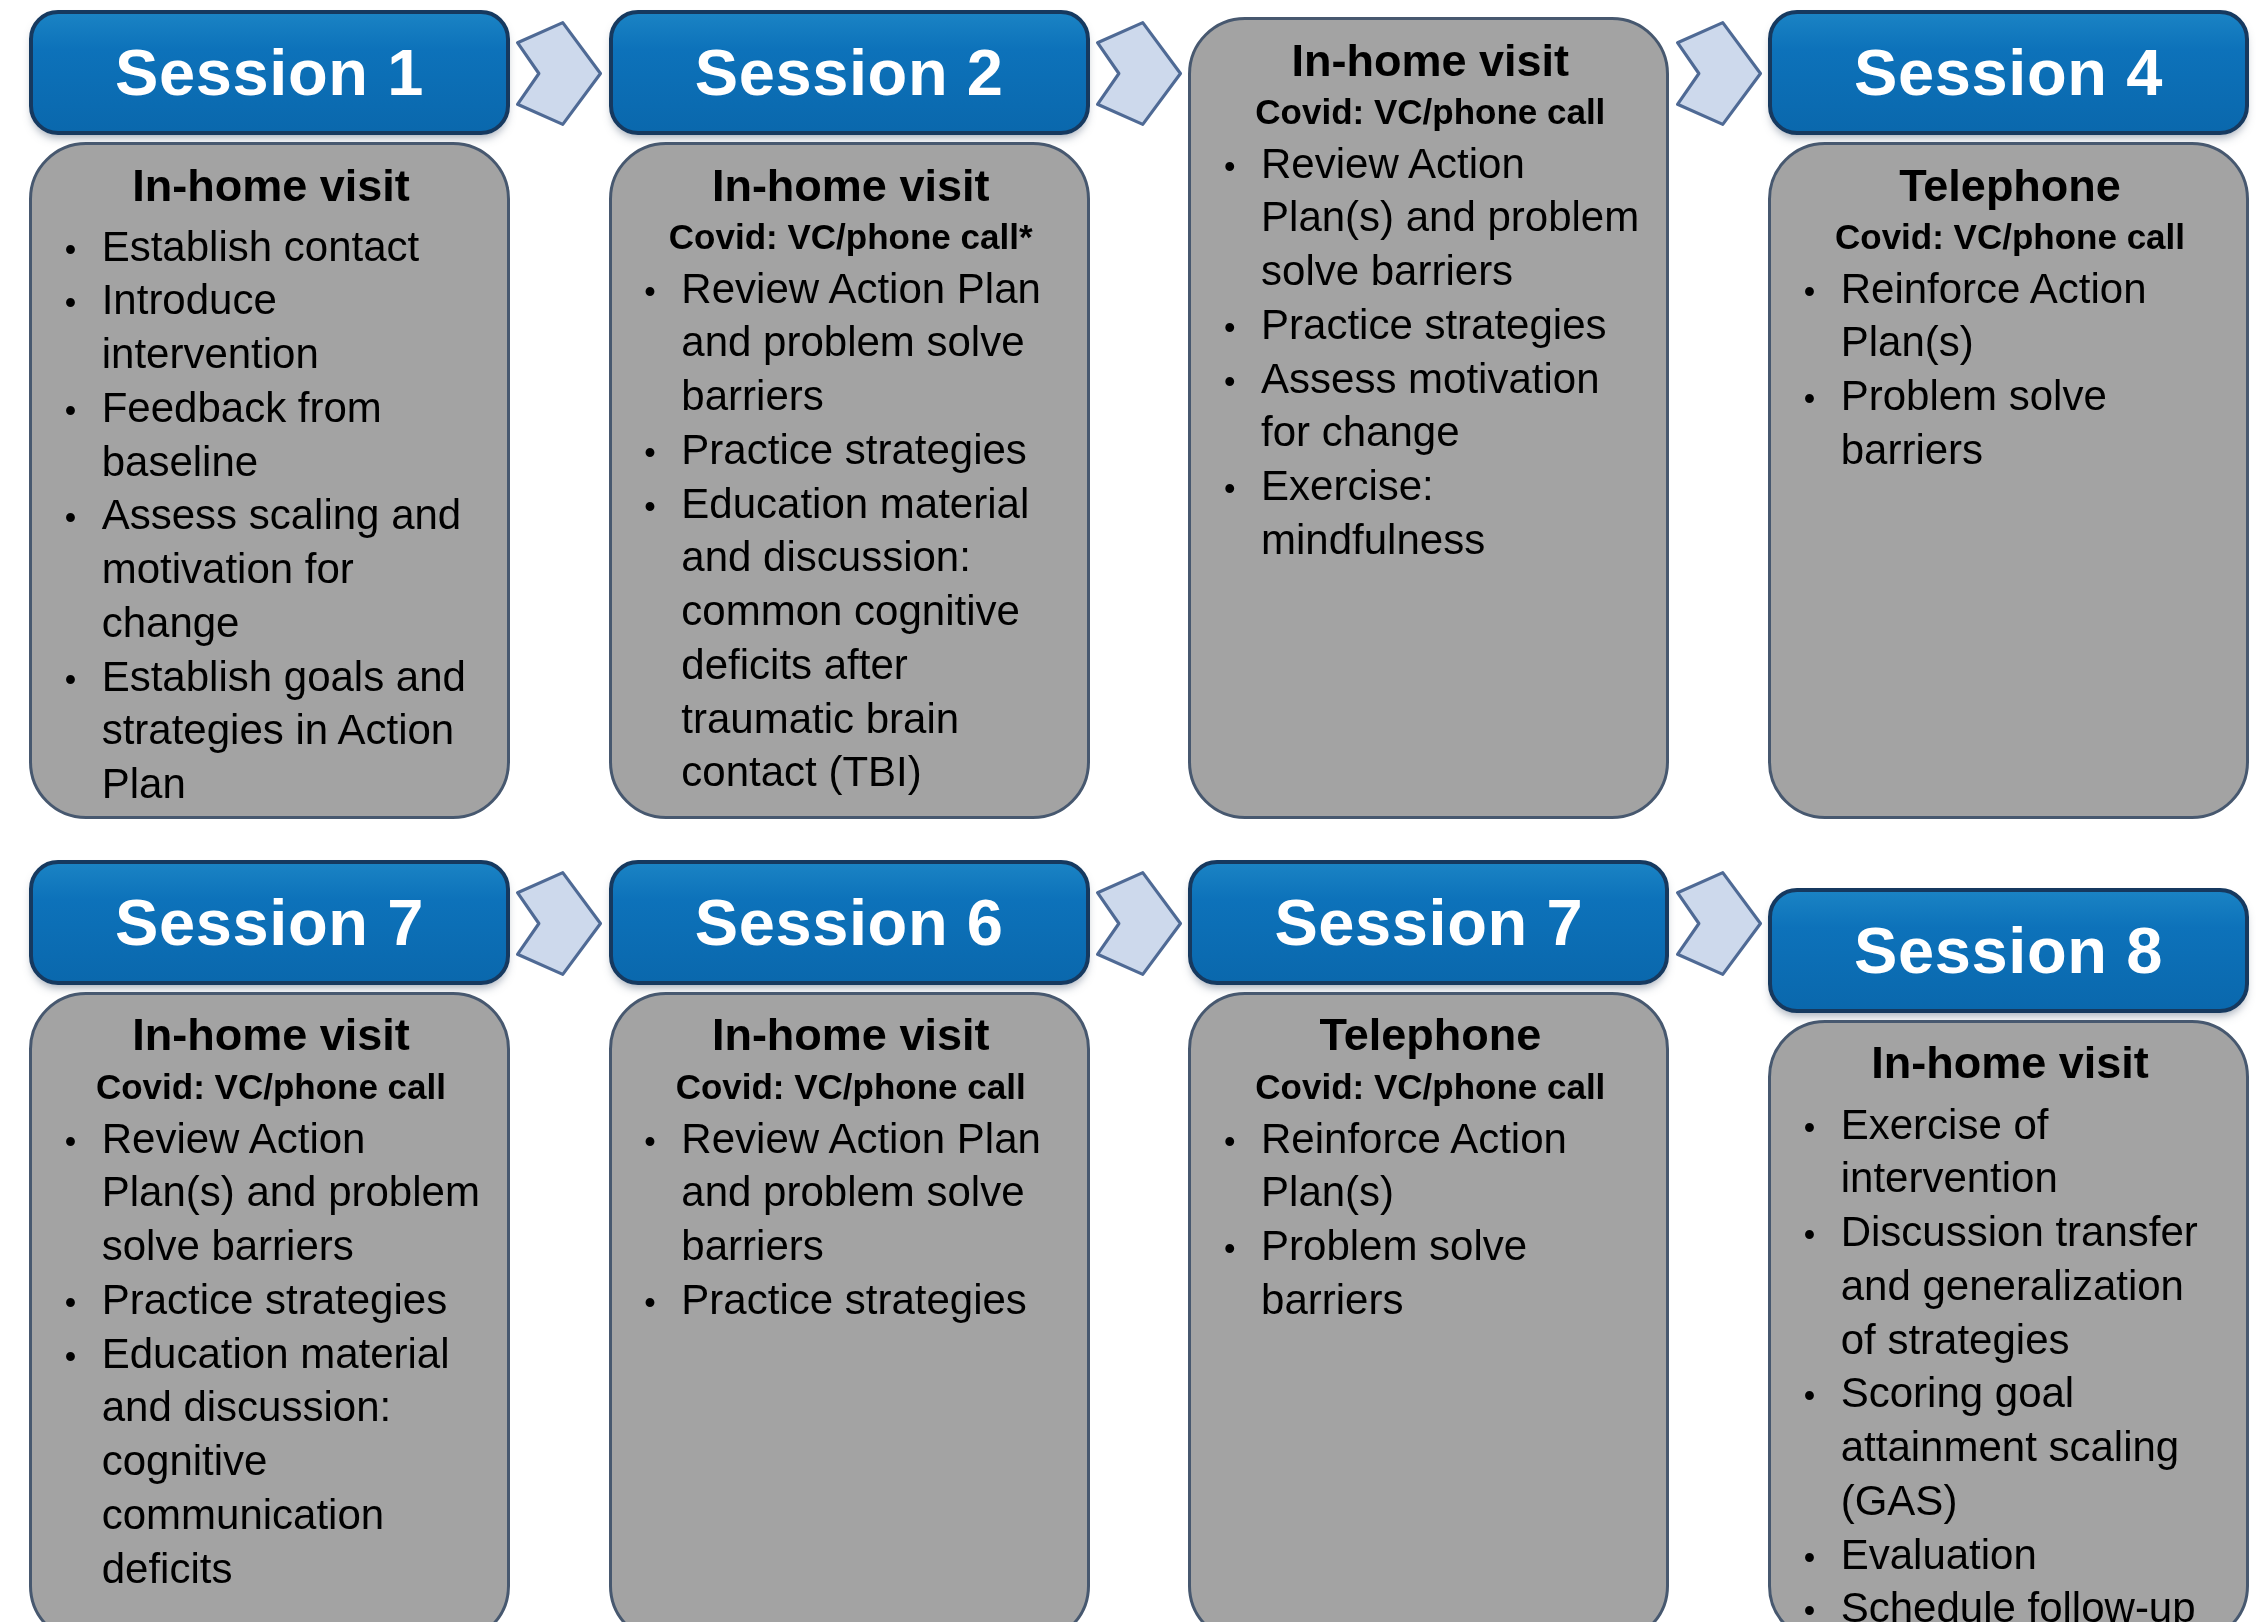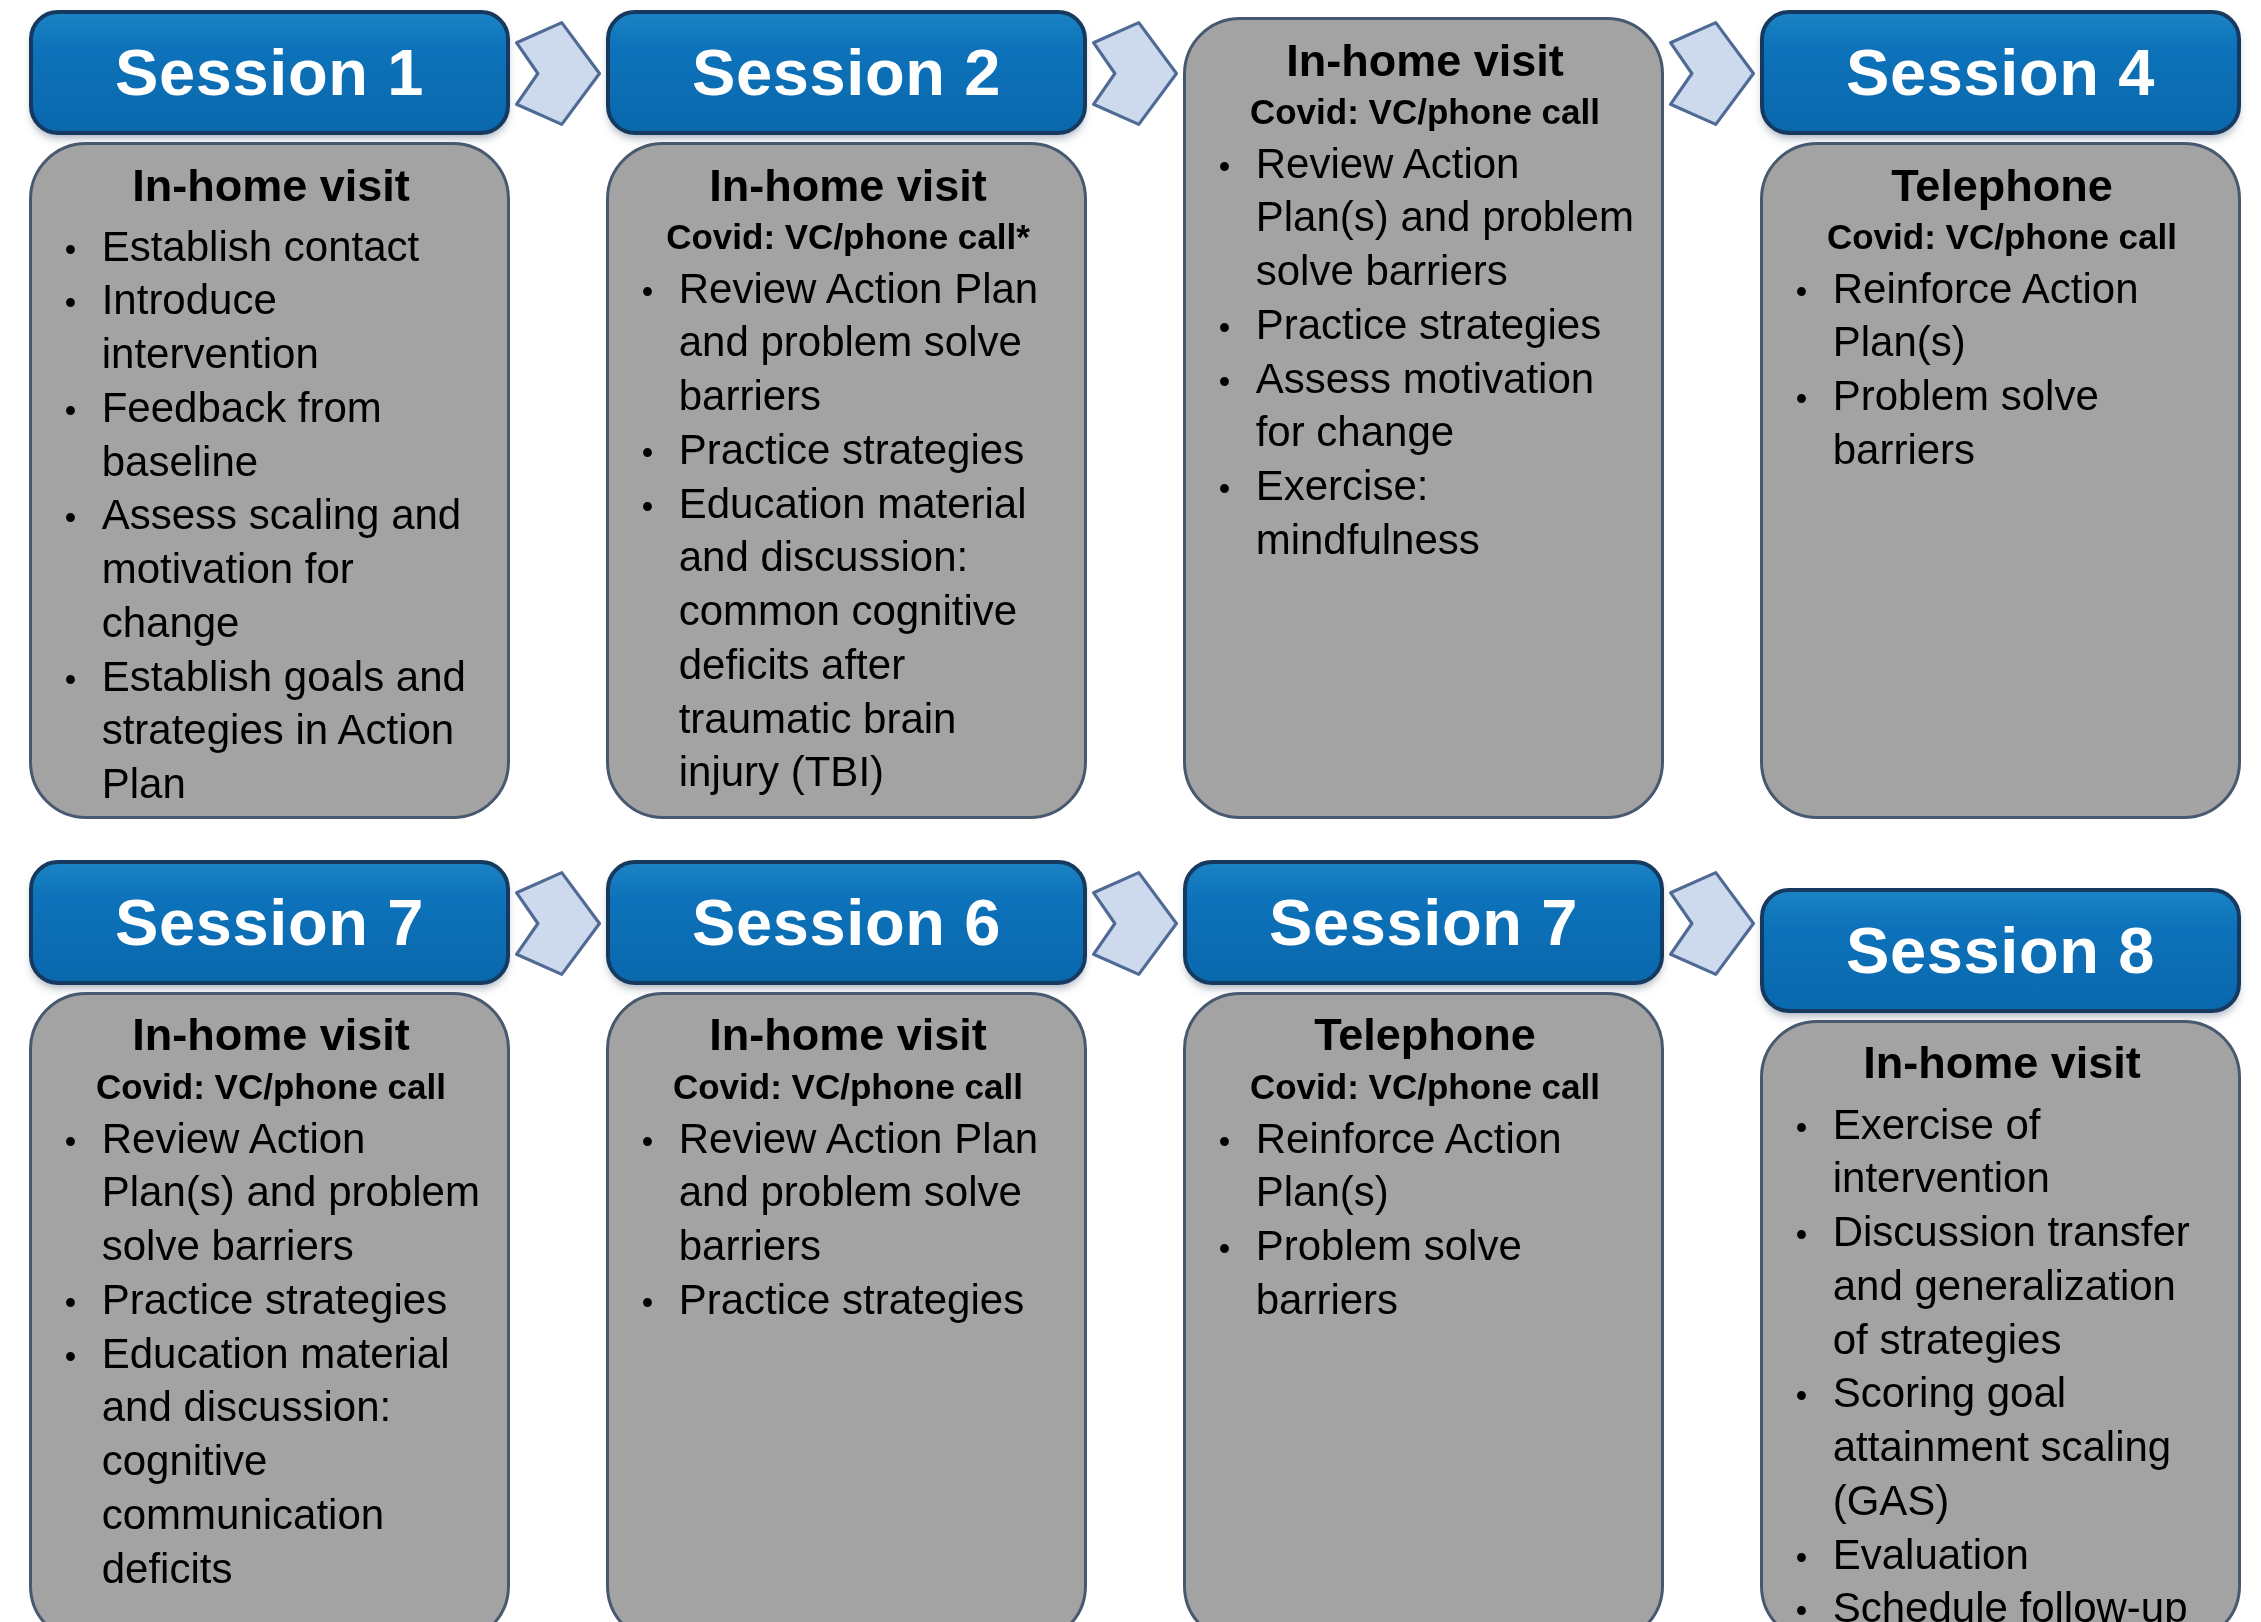--- a/index.html
+++ b/index.html
@@ -1,19 +1,19 @@
 <!DOCTYPE html>
 <html style="font-size:10px"><head>
 <meta charset="utf-8">
 <style>
   html,body{margin:0;padding:0}
   body{width:2261px;height:1623px;background:#ffffff;color:#000;
        font-family:"Liberation Sans",sans-serif;overflow:hidden}
   .canvas{box-sizing:border-box;width:2261px;height:1623px;
-          padding:10px 20px 10px 29px;display:flex;flex-direction:column}
+          padding:10px 12px 10px 29px;display:flex;flex-direction:column}
   .row{display:flex;align-items:stretch}
   .row-1{height:823px;margin-bottom:41px}
   .row-2{flex:1 1 auto}
   .session{width:481px;display:flex;flex-direction:column}
   .hdr{height:125px;flex:0 0 auto;box-sizing:border-box;
        border:4.4px solid #16395f;border-radius:29px;
        background:linear-gradient(180deg,#1a83c4 0%,#0d72ba 30%,#0a68ad 100%);
        color:#ffffff;font-weight:bold;font-size:65px;letter-spacing:0.6px;
        display:flex;align-items:center;justify-content:center;
        box-shadow:0 6.2px 8.7px -3.7px rgba(80,95,120,.5)}
@@ -66,21 +66,21 @@
     <div class="session session-2">
       <div class="hdr">
         <span>Session 2</span>
       </div>
       <div class="box">
         <div class="mode">In-home visit</div>
         <div class="covid">Covid: VC/phone call*</div>
         <ul class="bullets">
           <li>Review Action Plan and problem solve barriers</li>
           <li>Practice strategies</li>
-          <li>Education material and discussion: common cognitive deficits after traumatic brain injury (TBI)</li>
+          <li>Education material and discussion: common cognitive deficits after traumatic brain contact (TBI)</li>
         </ul>
       </div>
     </div>
 
     <div class="arrowcell">
       <svg class="arrow" viewBox="0 0 140 170">
         <polygon points="4,36 76,4 136,85 76,166 4,134 38,85"></polygon>
       </svg>
     </div>
 

